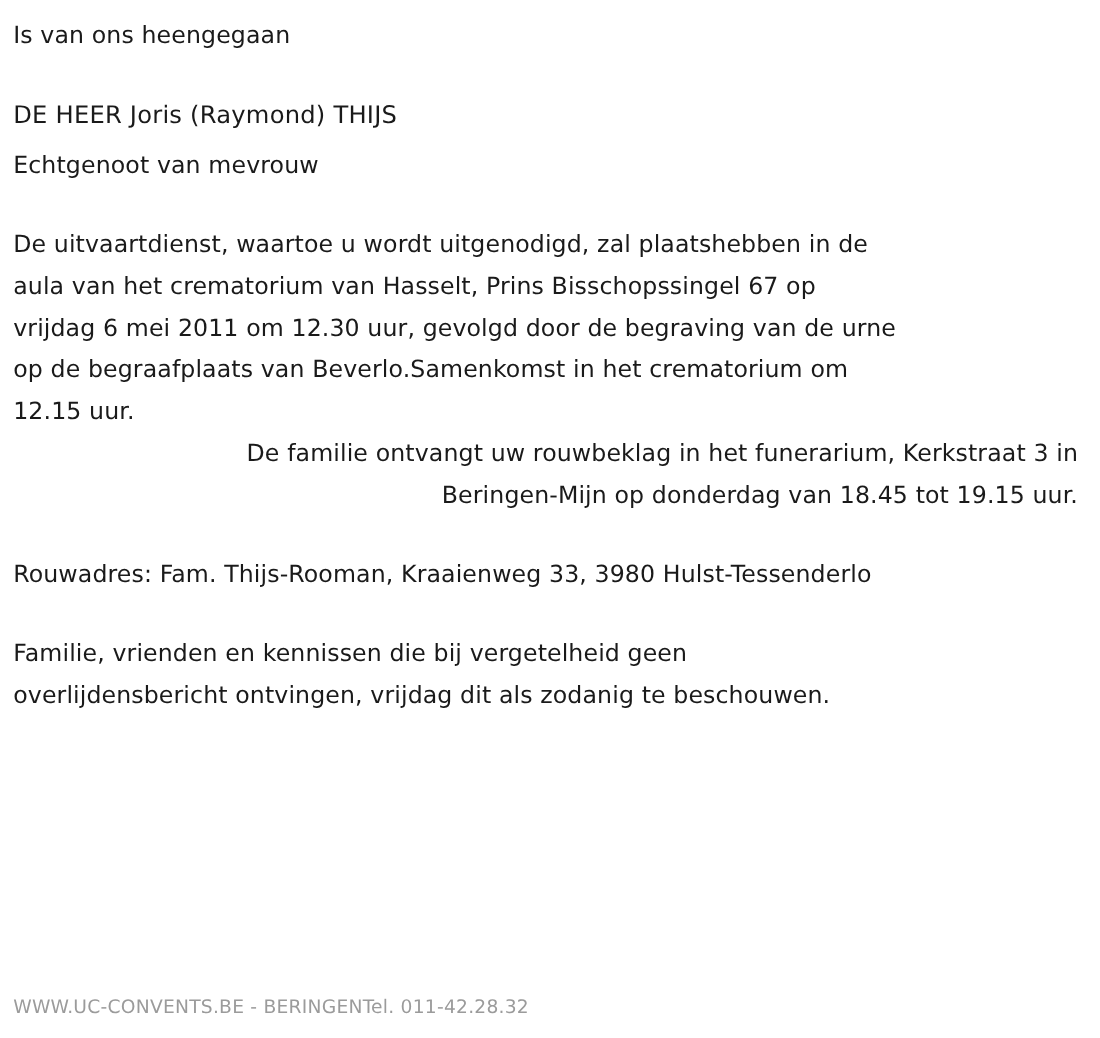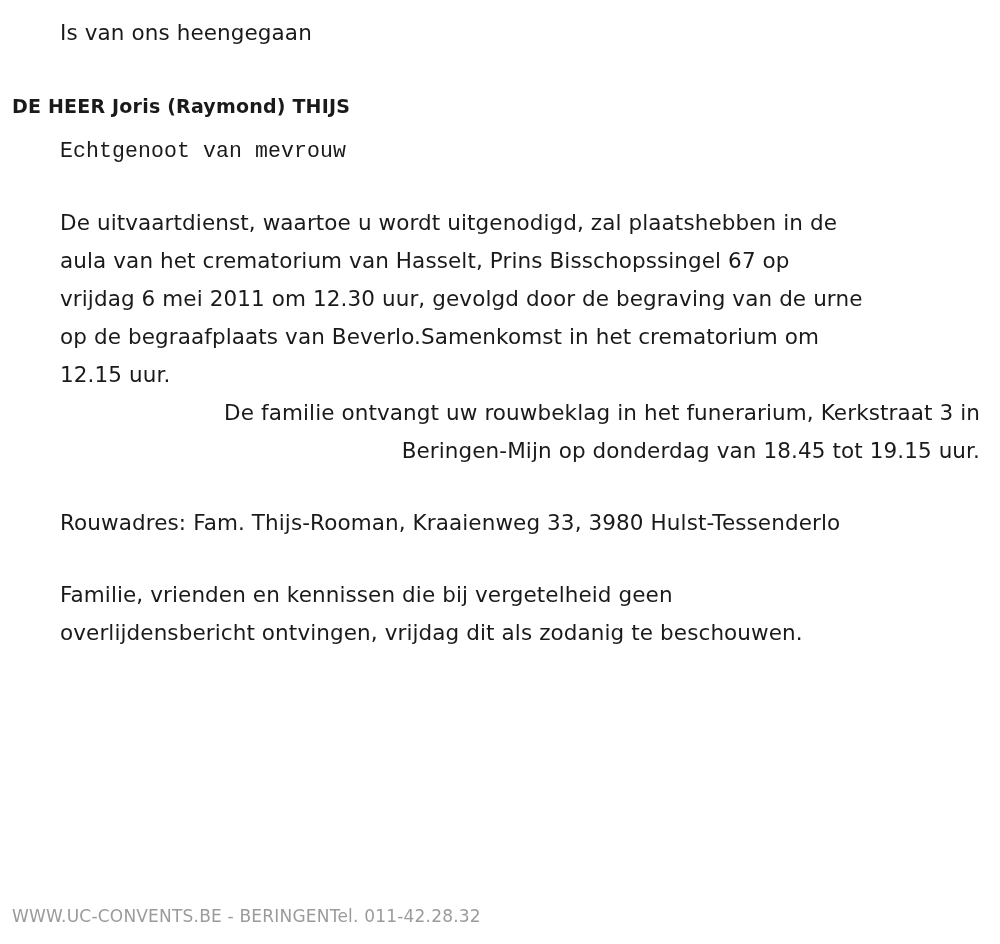--- a/index.html
+++ b/index.html
@@ -19,35 +19,33 @@
     width: 1000px;
     height: 944px;
     padding: 14px 20px 0 12px;
     position: relative;
   }
   .line {
     font-size: 21.5px;
     line-height: 38px;
     letter-spacing: 0.1px;
     white-space: pre-wrap;
-    margin-left: 48px;
   }
   .intro {
     margin-bottom: 34px;
   }
   .deceased-name {
-    font-size: 19px;
-    font-weight: bold;
+    font-size: 22px;
+    font-weight: normal;
     line-height: 40px;
     letter-spacing: 0.2px;
     margin-bottom: 6px;
   }
   .spouse-block {
     margin-bottom: 0;
-    font-family: Liberation Mono, monospace;
   }
   .block {
     margin-top: 34px;
   }
   .block-tight {
     margin-top: 0;
     text-align: right;
   }
   .footer {
     position: absolute;

